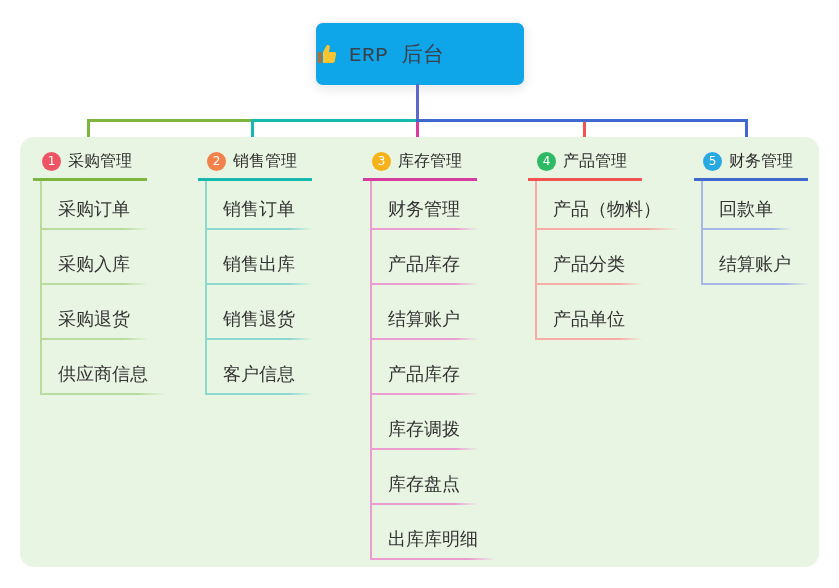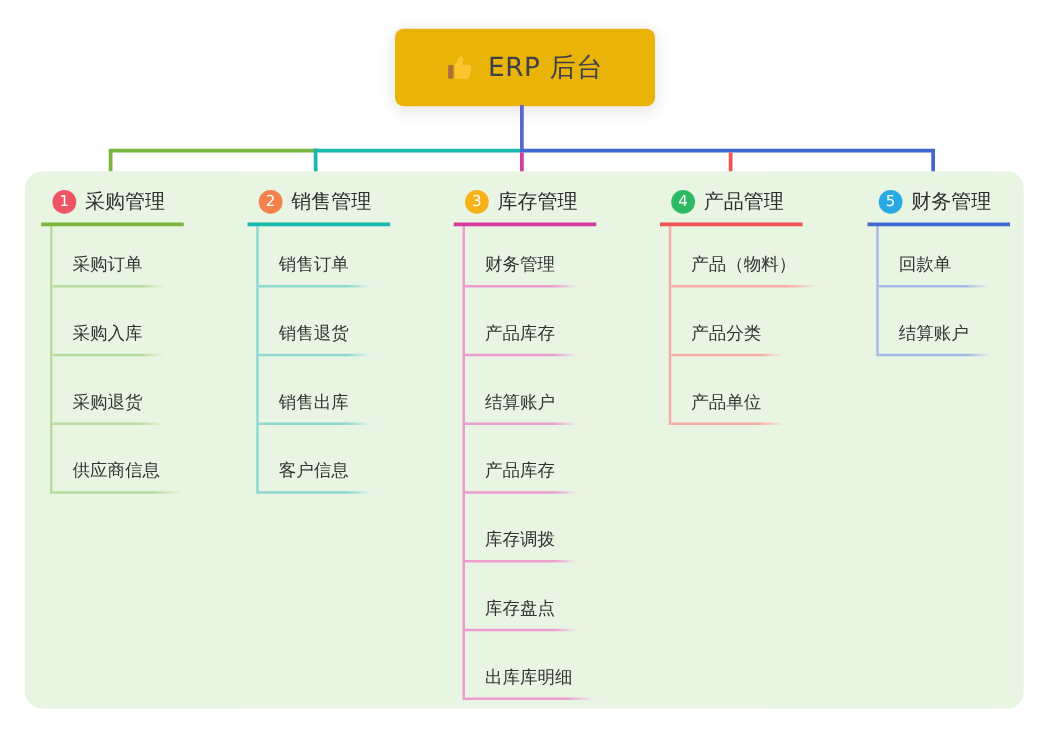--- a/index.html
+++ b/index.html
@@ -4,23 +4,23 @@
 <style>
   html,body{margin:0;padding:0;background:#fff;}
   .stage{
     position:relative;width:839px;height:588px;overflow:hidden;
     font-family:"DejaVu Sans","Liberation Sans",sans-serif;
     background:#fff;
   }
   
   .root-card{
     position:absolute;left:315px;top:22px;width:208px;height:62px;
-    background:#eab308;border-radius:8px;border:1px solid #f1f1f1;
+    background:#0ea5e9;border-radius:8px;border:1px solid #f1f1f1;
     box-shadow:0 3px 12px rgba(0,0,0,.10);
-    display:flex;align-items:center;justify-content:center;gap:9px;
+    display:flex;align-items:center;gap:9px;font-family:Liberation Mono, monospace;
   }
   .root-label{font-size:21px;color:#3b4049;letter-spacing:.5px;}
   .root-icon svg{width:24px;height:24px;display:block;}
   
   .conn{position:absolute;}
   .conn.v{width:3px;}
   .conn.h{height:3px;}
   .root-drop{left:416px;top:84px;height:37px;}
   .bus-1{left:87px;top:119px;width:166px;border-radius:3px 0 0 0;}
   .bus-2{left:251px;top:119px;width:167px;}
@@ -49,21 +49,21 @@
   }
   .branch-label{font-size:16px;color:#2d2d2d;white-space:nowrap;}
   .items{
     list-style:none;margin:0 0 0 7px;padding:0;
     border-left:2px solid var(--lite);width:max-content;
   }
   .item{
     position:relative;height:55px;box-sizing:border-box;
     display:flex;align-items:flex-end;
     padding:0 18px 9px 16px;width:max-content;min-width:88px;
-    font-size:14px;color:#333;white-space:nowrap;
+    font-size:18px;color:#333;white-space:nowrap;
   }
   .items .item:first-child{height:49px;}
   .item::after{
     content:"";position:absolute;left:0;right:0;bottom:0;height:2px;
     background:linear-gradient(90deg,var(--lite) 78%,rgba(255,255,255,0));
   }
 </style>
 </head>
 <body>
 
@@ -104,22 +104,22 @@
     </ul>
   </div>
 
   <div class="branch b1" style="--main: #17b8ad; --lite: #8ed8d0; --badge: #f3814c;">
     <div class="branch-title">
       <span class="badge">2</span>
       <span class="branch-label">销售管理</span>
     </div>
     <ul class="items">
       <li class="item">销售订单</li>
+      <li class="item">销售出库</li>
       <li class="item">销售退货</li>
-      <li class="item">销售出库</li>
       <li class="item">客户信息</li>
     </ul>
   </div>
 
   <div class="branch b2" style="--main: #d63b9f; --lite: #eb9cd0; --badge: #f6b218;">
     <div class="branch-title">
       <span class="badge">3</span>
       <span class="branch-label">库存管理</span>
     </div>
     <ul class="items">

